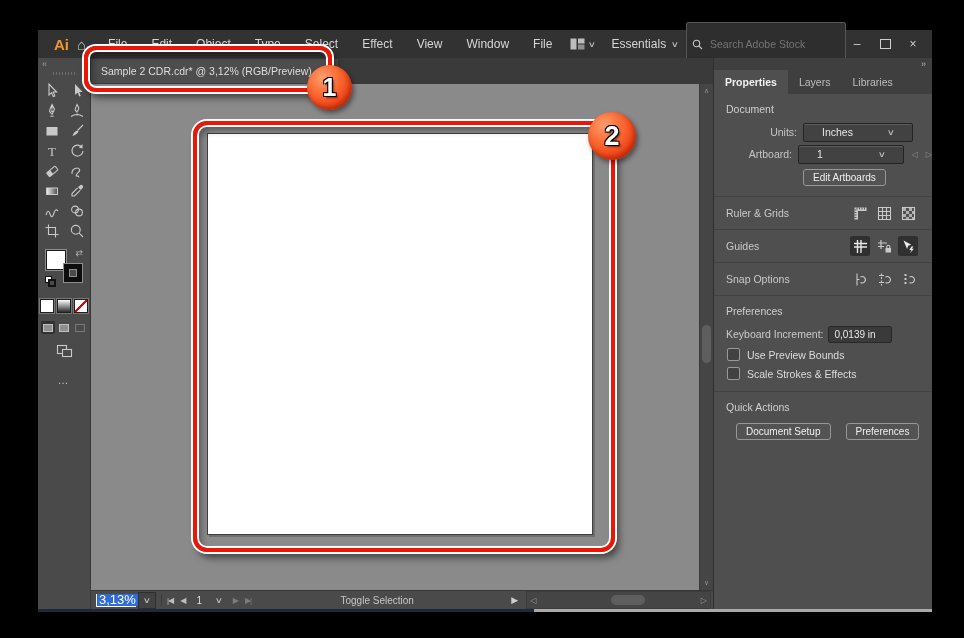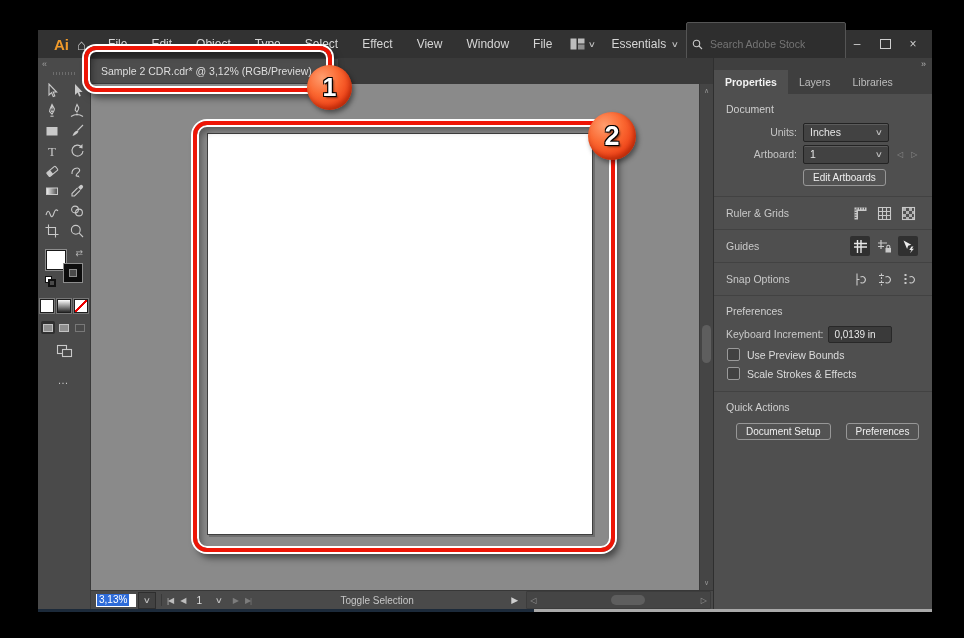--- a/index.html
+++ b/index.html
@@ -70,21 +70,21 @@
   
   .vscroll{position:absolute;right:0;top:0;bottom:0;width:13px;background:#454545;
            border-left:1px solid #3a3a3a;}
   .vs-up{position:absolute;top:3px;left:0;right:0;text-align:center;color:#969696;font-size:7px;}
   .vs-dn{position:absolute;bottom:3px;left:0;right:0;text-align:center;color:#969696;font-size:7px;}
   .vs-thumb{position:absolute;left:2px;top:241px;width:9px;height:38px;background:#5e5e5e;border-radius:5px;}
   
   .statusbar{height:18px;background:#4a4a4a;border-top:1px solid #373737;display:flex;
              align-items:center;font-size:10px;color:#bdbdbd;flex:0 0 auto;padding-left:5px;}
   .zoomfield{width:38px;height:13px;background:#fff;display:flex;align-items:center;padding:0 1px;}
-  .zoomsel{background:#2e6bd8;color:#fff;font-size:10px;padding:0 2px;line-height:12px;}
+  .zoomsel{background:#2e6bd8;color:#fff;font-size:13px;padding:0 2px;line-height:12px;}
   .zoomdd{width:16px;height:15px;background:#424242;border:1px solid #2e2e2e;display:flex;
           align-items:center;justify-content:center;margin-left:2px;}
   .sep{width:1px;height:12px;background:#3a3a3a;margin:0 5px;}
   .navgrp{display:flex;align-items:center;gap:7px;}
   .navic{font-size:8px;letter-spacing:-1px;}
   .navic.lit{color:#bdbdbd;} .navic.dim{color:#7c7c7c;}
   .pagebox{display:flex;align-items:center;gap:14px;margin:0 4px;color:#e0e0e0;}
   .status-text{width:200px;text-align:center;margin-left:26px;color:#c6c6c6;font-size:10px;}
   .play{color:#cfcfcf;font-size:9px;margin-left:34px;}
   .hscroll{flex:1;height:16px;margin:0 2px 0 8px;background:#454545;border:1px solid #3c3c3c;
@@ -99,21 +99,21 @@
              padding-right:6px;color:#b0b0b0;font-size:9px;}
   .ptabs{height:24px;background:#3f3f3f;display:flex;align-items:stretch;}
   .ptab{display:flex;align-items:center;padding:0 11px;color:#bdbdbd;}
   .ptab.active{background:#4f4f4f;color:#f1f1f1;font-weight:bold;}
   .nosel{height:24px;display:flex;align-items:center;padding:0 12px;border-bottom:1px solid #424242;color:#cfcfcf;}
   .sect{border-bottom:1px solid #424242;padding:6px 0 8px 0;}
   .sect-title{padding:3px 12px 6px 12px;color:#cfcfcf;}
   .formrow{display:flex;align-items:center;height:22px;}
   .flabel{width:83px;text-align:right;padding-right:6px;color:#c4c4c4;}
   .dd{width:72px;height:17px;background:#424242;border:1px solid #232323;border-radius:2px;
-      display:flex;align-items:center;padding:0 6px;color:#e6e6e6;box-shadow:inset 0 1px 0 #5c5c5c;}
+      display:flex;align-items:center;padding:0 18px;color:#e6e6e6;box-shadow:inset 0 1px 0 #5c5c5c;}
   .dd .chev{margin-left:auto;}
   .abarrows{display:flex;gap:8px;margin-left:8px;color:#8a8a8a;font-size:8px;}
   .btn{background:#535353;border:1px solid #979797;border-radius:3px;color:#efefef;font-size:10px;
        padding:2px 9px;display:inline-block;}
   .editab-row{padding:4px 0 2px 89px;}
   .iconrow{display:flex;align-items:center;height:32px;border-bottom:1px solid #424242;padding:0 0 0 12px;}
   .iconrow .ir-label{flex:1;color:#c9c9c9;}
   .pic{width:20px;height:20px;border-radius:2px;display:flex;align-items:center;justify-content:center;
        margin-right:4px;}
   .pic.pressed{background:#303030;}

